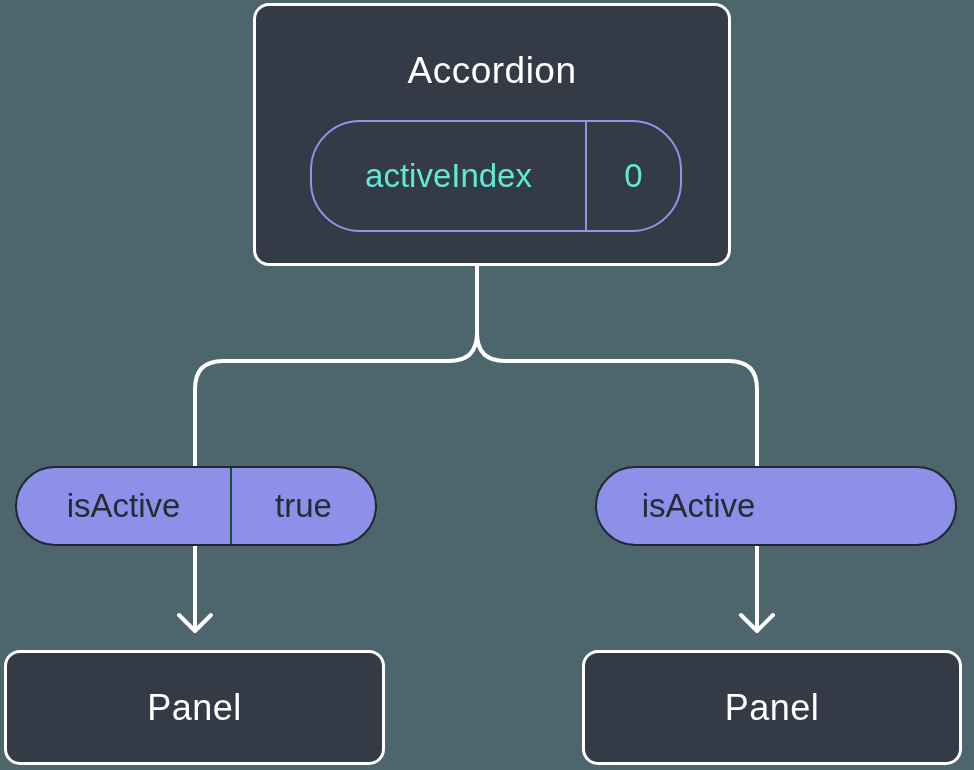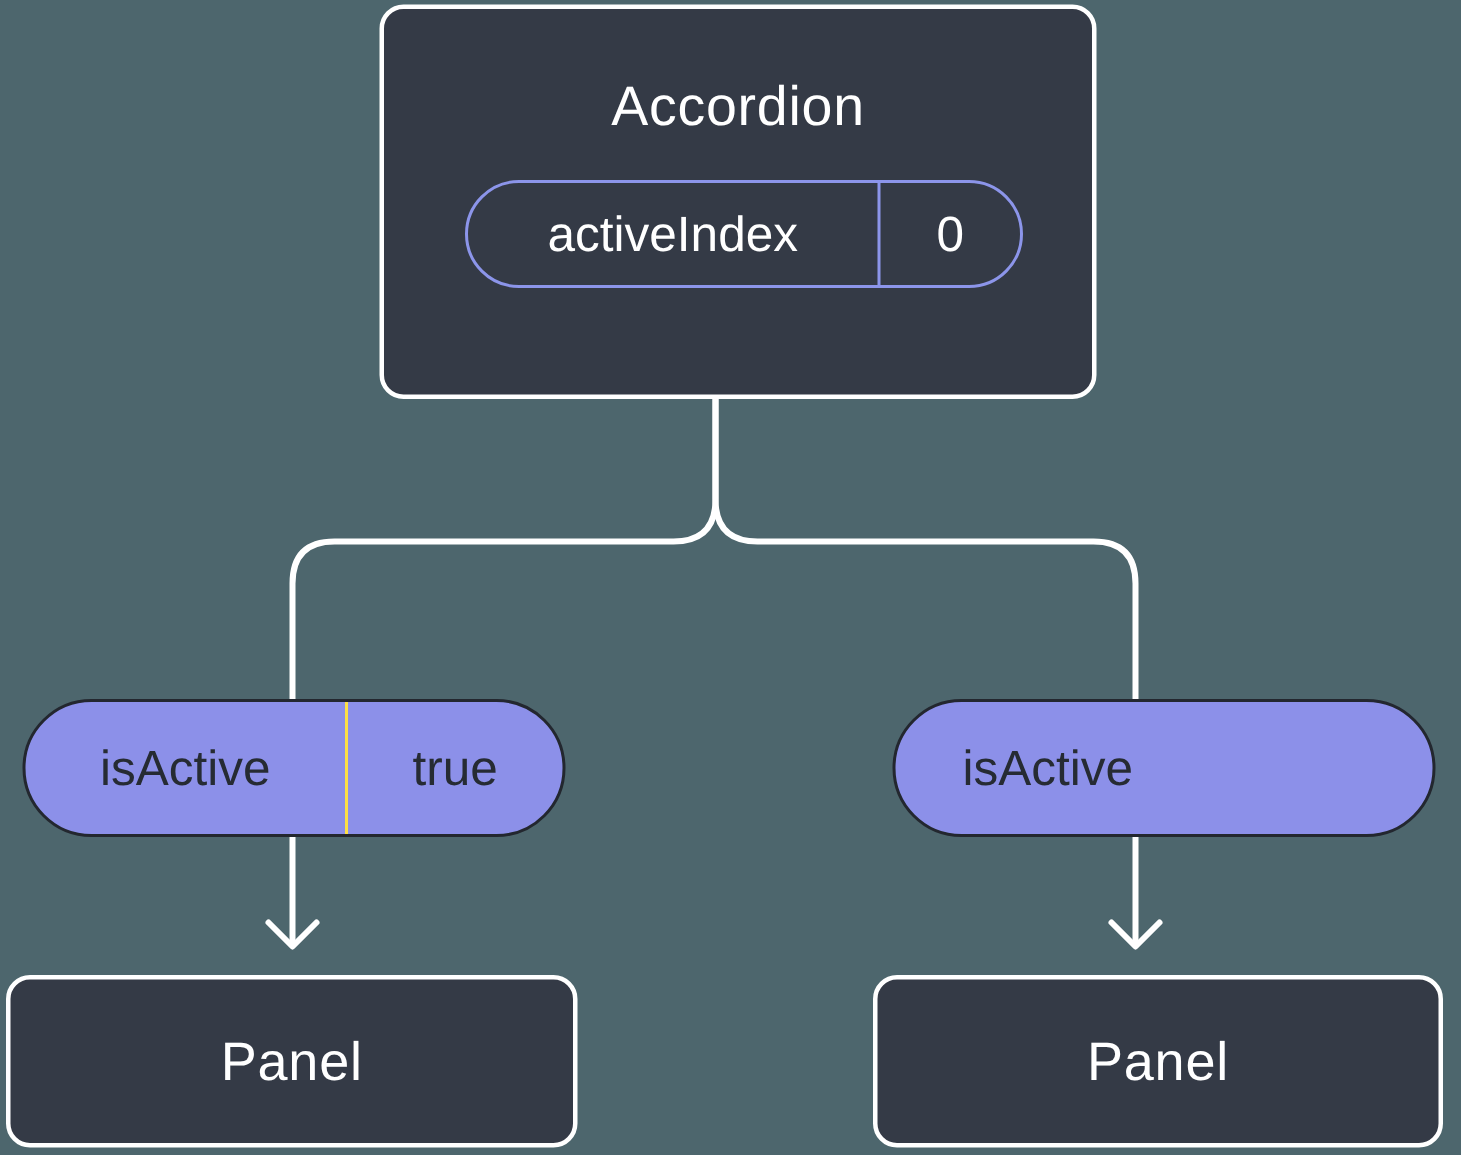--- a/index.html
+++ b/index.html
@@ -45,65 +45,65 @@
     text-align: center;
     color: #FFFFFF;
     font-size: 37px;
     font-weight: 500;
     letter-spacing: 0.5px;
   }
   
   .state-pill {
     position: absolute;
     left: 54px; top: 114px;
-    width: 372px; height: 72px;
+    width: 372px; height: 112px;
     border: 2px solid #8C95EA;
     border-radius: 50px;
     display: flex;
     align-items: stretch;
-    color: #ffffff;
+    color: #5eead4;
     font-size: 33px;
   }
   .state-pill .seg {
     display: flex;
     align-items: center;
     justify-content: center;
   }
   .state-pill .seg-name { flex: 1 1 auto; }
   .state-pill .seg-value {
     width: 95px;
     border-left: 2px solid #8C95EA;
   }
 
   
   .prop-pill {
     position: absolute;
     top: 466px;
-    height: 92px;
+    height: 80px;
     background: #8C90E9;
     border: 2px solid #23272F;
     border-radius: 50px;
     display: flex;
     align-items: stretch;
     color: #262B33;
     font-size: 33px;
     z-index: 3;
   }
   .prop-pill .seg {
     display: flex;
     align-items: center;
     justify-content: center;
   }
   .prop-pill-left  { left: 15px;  width: 362px; }
   .prop-pill-right { left: 595px; width: 362px; }
   .prop-pill-left  .seg-name { width: 213px; }
   .prop-pill-right .seg-name { width: 203px; }
   .prop-pill .seg-value {
     flex: 1 1 auto;
-    border-left: 2px solid #fde047;
+    border-left: 2px solid #14532d;
   }
 
   
   .node-panel {
     top: 650px;
     height: 115px;
     border-radius: 16px;
     display: flex;
     align-items: center;
     justify-content: center;

